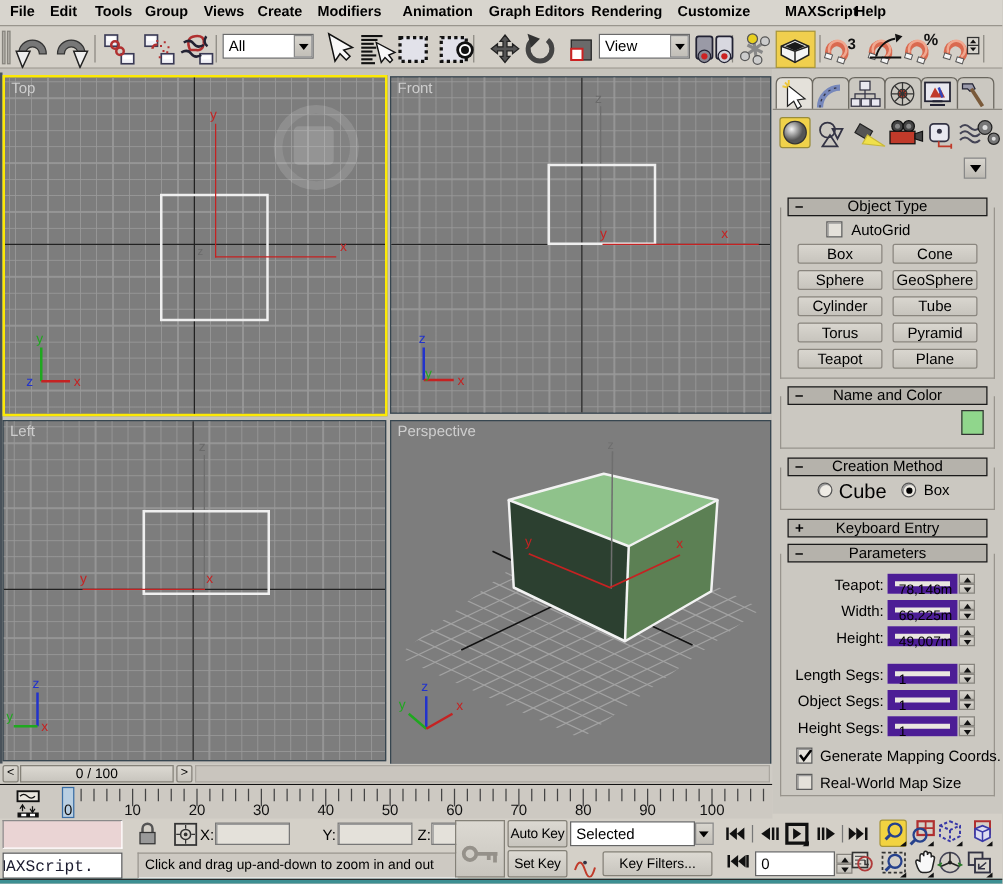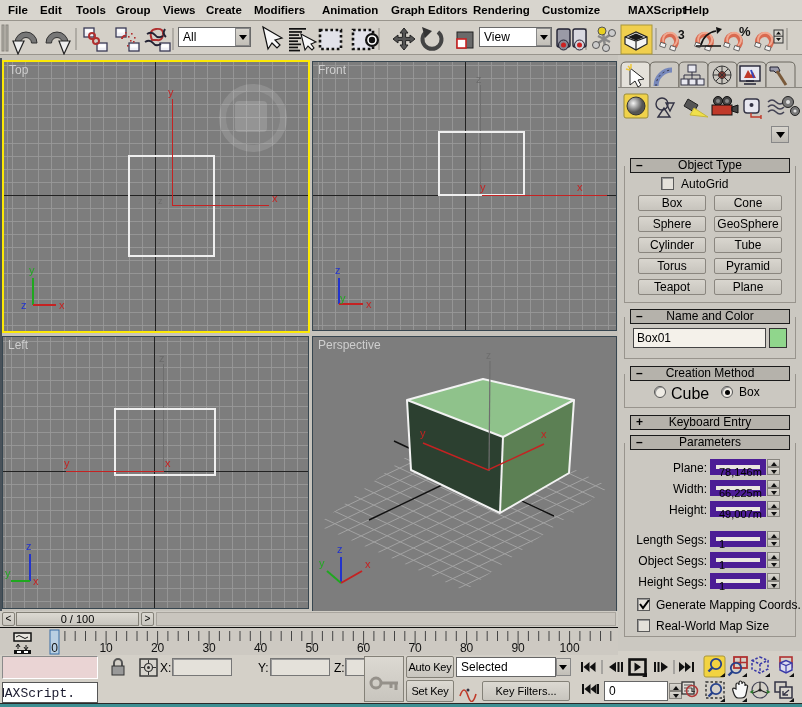--- a/index.html
+++ b/index.html
@@ -413,20 +413,21 @@
         <rect x="14" y="23" width="17" height="4" fill="#111"></rect>
         <rect x="17" y="24" width="4" height="2" fill="#fff"></rect>
         <rect x="24" y="24" width="4" height="2" fill="#fff"></rect>
       </svg></div>
 
 <div id="statusbar" class="abs">
   <div class="abs" style="left:2px;top:1px;width:96px;height:23px;background:#ead4d4;border:1px solid #8a8a8a;border-right-color:#fff;border-bottom-color:#fff;"></div>
   <div class="abs" style="left:2px;top:27px;width:96px;height:21px;background:#fff;border:1px solid #555;overflow:hidden;">
     <span style="position:absolute;left:-6px;top:3px;font-family:'Liberation Mono',monospace;font-size:13px;color:#1a1a2e;">MAXScript.</span>
   </div>
+  <div class="abs" style="left:110px;top:27px;width:256px;height:21px;background:#cdc9c2;border:1px solid #9a968f;border-bottom-color:#fff;border-right-color:#fff;font-size:11px;line-height:19px;padding-left:5px;color:#000;">Click and drag up-and-down to zoom in and out</div>
   <svg class="abs" style="left:108px;top:2px" width="52" height="22" id="lockabs">
         <path d="M6 9 v-3 a4 4 0 0 1 8 0 v3" fill="none" stroke="#555" stroke-width="2"></path>
         <rect x="4" y="9" width="12" height="9" fill="#999" stroke="#333"></rect>
         <rect x="32" y="2" width="17" height="17" fill="#d8d5ce" stroke="#333" stroke-width="1.4"></rect>
         <circle cx="40.5" cy="10.5" r="4" fill="none" stroke="#333" stroke-width="1.2"></circle>
         <circle cx="40.5" cy="10.5" r="1.5" fill="#333"></circle>
         <path d="M40.5 3 v3 M40.5 15 v3 M33 10.5 h3 M45 10.5 h3" stroke="#333"></path>
       </svg>
   <div class="abs" style="left:160px;top:6px;font-size:12px;">X:</div>
   <div class="abs" style="left:172px;top:3px;width:60px;height:18px;background:#e4e1da;border:1px solid #777;box-shadow:inset 1px 1px 0 #9a9a9a;"></div>
@@ -600,36 +601,35 @@
       <div class="obtn" style="left:96px;top:161px;">GeoSphere</div>
   <div class="obtn" style="left:20px;top:182px;">Cylinder</div>
       <div class="obtn" style="left:96px;top:182px;">Tube</div>
   <div class="obtn" style="left:20px;top:203px;">Torus</div>
       <div class="obtn" style="left:96px;top:203px;">Pyramid</div>
   <div class="obtn" style="left:20px;top:224px;">Teapot</div>
       <div class="obtn" style="left:96px;top:224px;">Plane</div>
 
   <div class="sect" style="top:262px;height:42px;"></div>
   <div class="rollhead" style="top:254px;"><span class="pm">–</span>Name and Color</div>
-  <div class="abs" style="left:15px;top:273px;width:133px;height:20px;background:#f4f1ea;border:1px solid #444;font-size:12px;line-height:18px;padding-left:3px;">Box01</div>
   <div class="abs" style="left:151px;top:273px;width:18px;height:20px;background:#90d68c;border:1px solid #333;"></div>
 
   <div class="sect" style="top:319px;height:34px;"></div>
   <div class="rollhead" style="top:311px;"><span class="pm">–</span>Creation Method</div>
   <div class="abs" style="left:36px;top:331px;width:12px;height:12px;border-radius:50%;background:#eeebe4;border:1px solid #555;box-shadow:inset 1px 1px 0 #999;"></div>
   <div class="abs" style="left:53px;top:330px;font-size:16px;">Cube</div>
   <div class="abs" style="left:103px;top:331px;width:12px;height:12px;border-radius:50%;background:#eeebe4;border:1px solid #555;box-shadow:inset 1px 1px 0 #999;"></div>
   <div class="abs" style="left:107px;top:335px;width:5px;height:5px;border-radius:50%;background:#000;"></div>
   <div class="abs" style="left:121px;top:330px;font-size:12px;">Box</div>
 
   <div class="rollhead" style="top:360px;"><span class="pm">+</span>Keyboard Entry</div>
 
   <div class="sect" style="top:388px;height:194px;"></div>
   <div class="rollhead" style="top:380px;"><span class="pm">–</span>Parameters</div>
-  <div class="plabel" style="left:20px;top:406px;width:69px;">Plane:</div>
+  <div class="plabel" style="left:20px;top:406px;width:69px;">Teapot:</div>
   <div class="spinfield" style="left:92px;top:404px;width:56px;">78,146m</div>
   <div class="spin" style="left:149px;top:404px;">
         <div class="su"></div>
         <div class="sd"></div>
       </div>
   <div class="plabel" style="left:20px;top:427px;width:69px;">Width:</div>
   <div class="spinfield" style="left:92px;top:425px;width:56px;">66,225m</div>
   <div class="spin" style="left:149px;top:425px;">
         <div class="su"></div>
         <div class="sd"></div>

